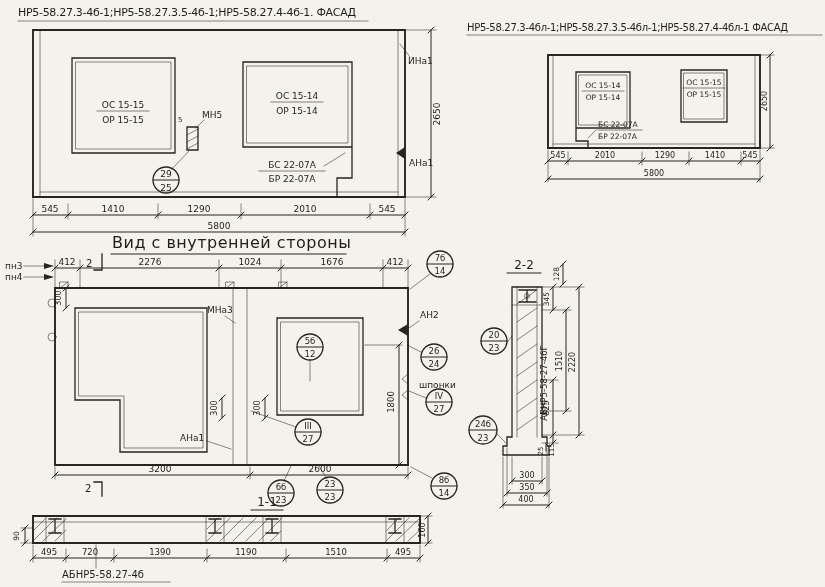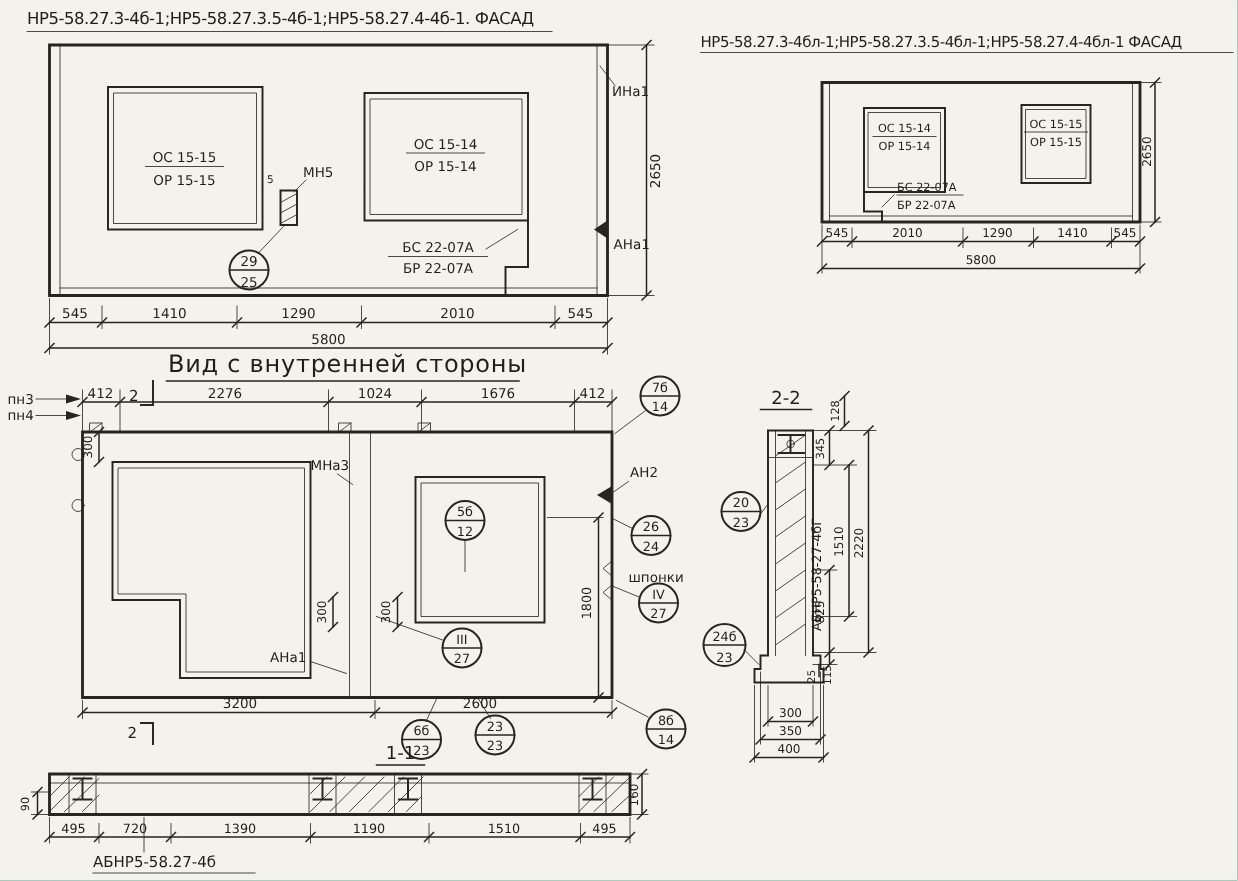--- a/index.html
+++ b/index.html
@@ -1,16 +1,16 @@
 <!DOCTYPE html>
 <html><head>
 <meta charset="utf-8">
 <style>
   html,body{margin:0;padding:0;background:#c9c6be;}
-  .stage{width:825px;height:587px;position:relative;background:#14b8a6;box-shadow:inset 0 0 70px rgba(60,50,30,.12);overflow:hidden;}
+  .stage{width:825px;height:587px;position:relative;background:#bef264;box-shadow:inset 0 0 70px rgba(60,50,30,.12);overflow:hidden;}
   svg{display:block}
   .ln{stroke:#26251f;fill:none;stroke-width:1;stroke-linecap:square;stroke-linejoin:miter}
   .thk{stroke-width:1.9}
   .md{stroke-width:1.3}
   .thn{stroke-width:.55}
   .fillink{fill:#26251f;stroke:none}
   text{font-family:"DejaVu Sans",sans-serif;fill:#1f1e1a}
   .t7{font-size:7px}.t75{font-size:7.5px}.t8{font-size:8px}.t85{font-size:8.5px}.t9{font-size:9px}
   .t10{font-size:10px}.t11{font-size:11px}.t12{font-size:12px}
   .t16{font-size:16px;letter-spacing:.5px}

